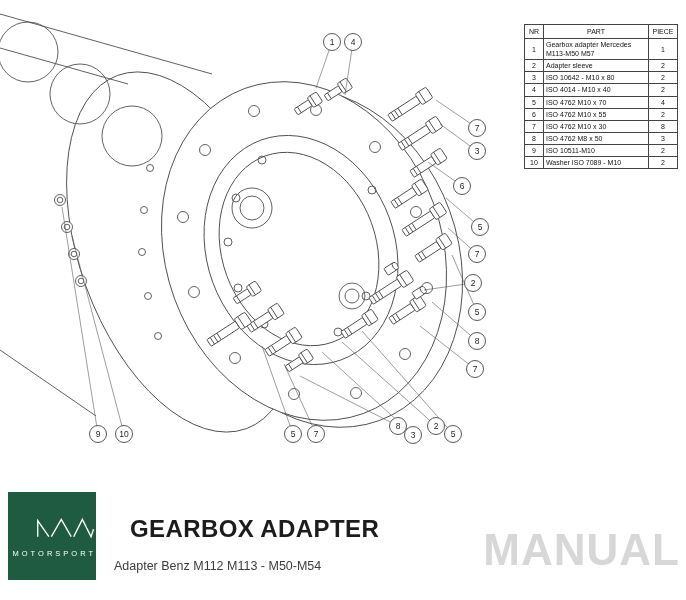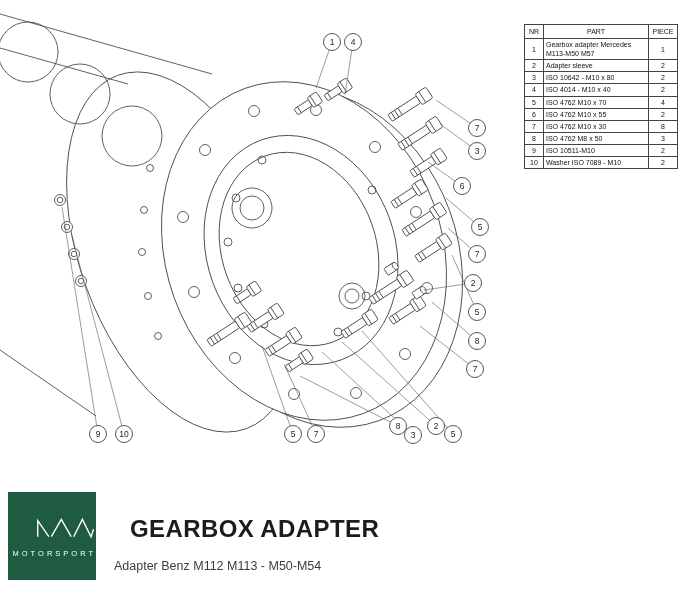--- a/index.html
+++ b/index.html
@@ -319,15 +319,16 @@
           <polyline points="28,36 44,8 60,36"></polyline>
           <polyline points="64,36 78,8 92,36 96,24"></polyline>
         </g>
       </svg>
       <div class="logo-text">MOTORSPORT</div>
     </div>
     <div class="title-block">
       <h1 class="page-title">GEARBOX ADAPTER</h1>
       <div class="page-subtitle">Adapter Benz M112 M113 - M50-M54</div>
     </div>
+    <div class="watermark">MANUAL</div>
   </footer>
 
 </div>
 
 </body></html>

